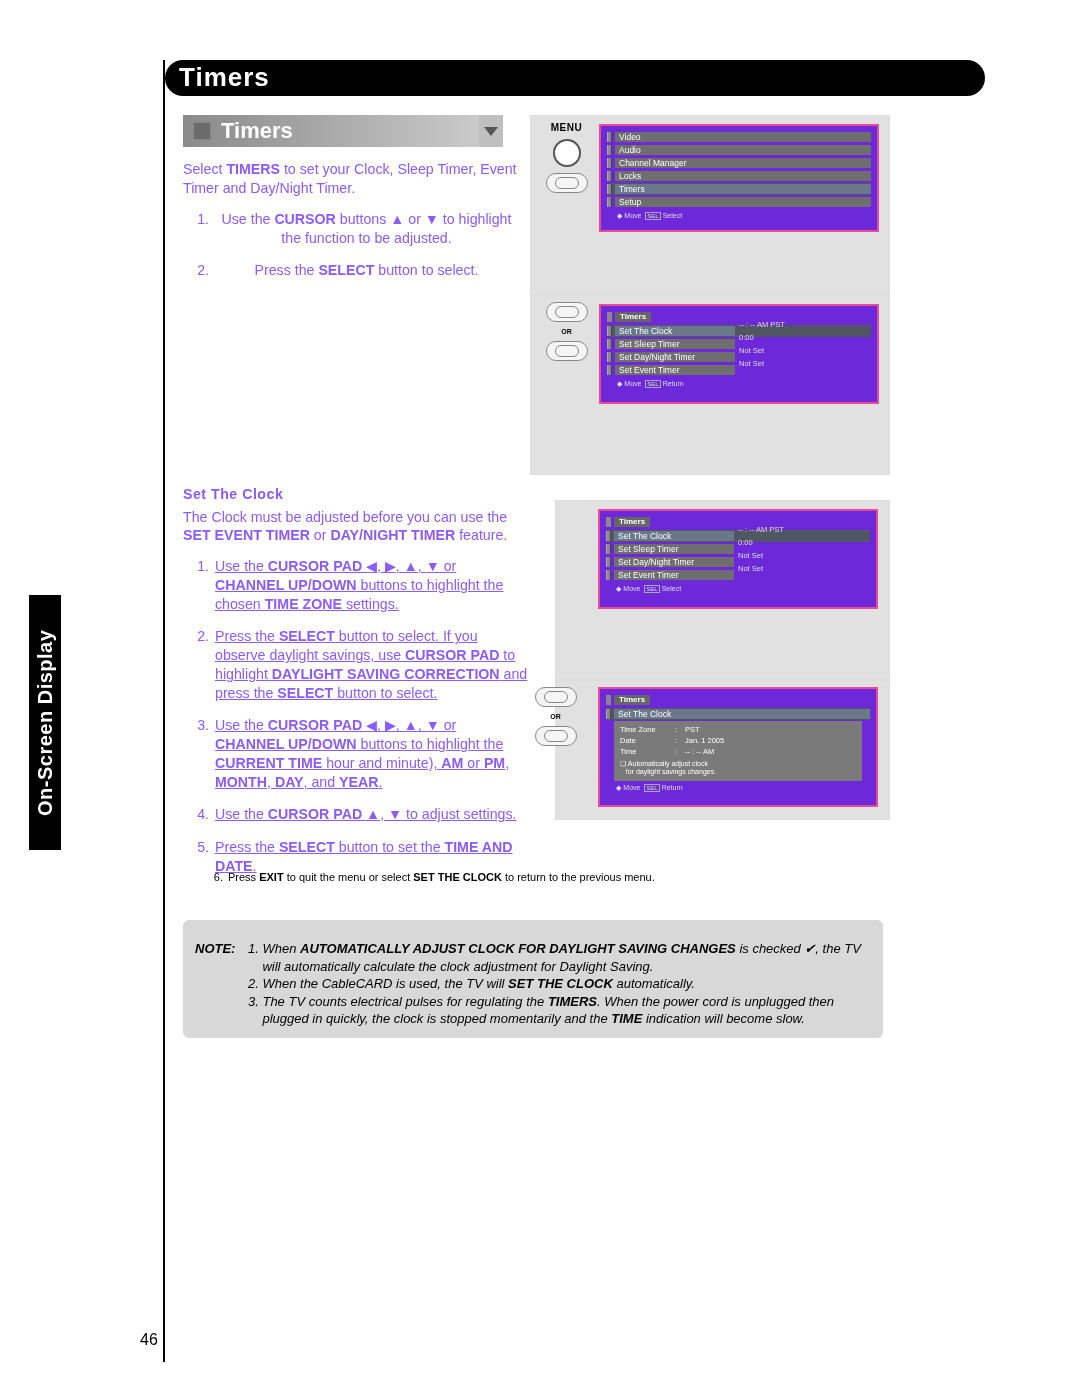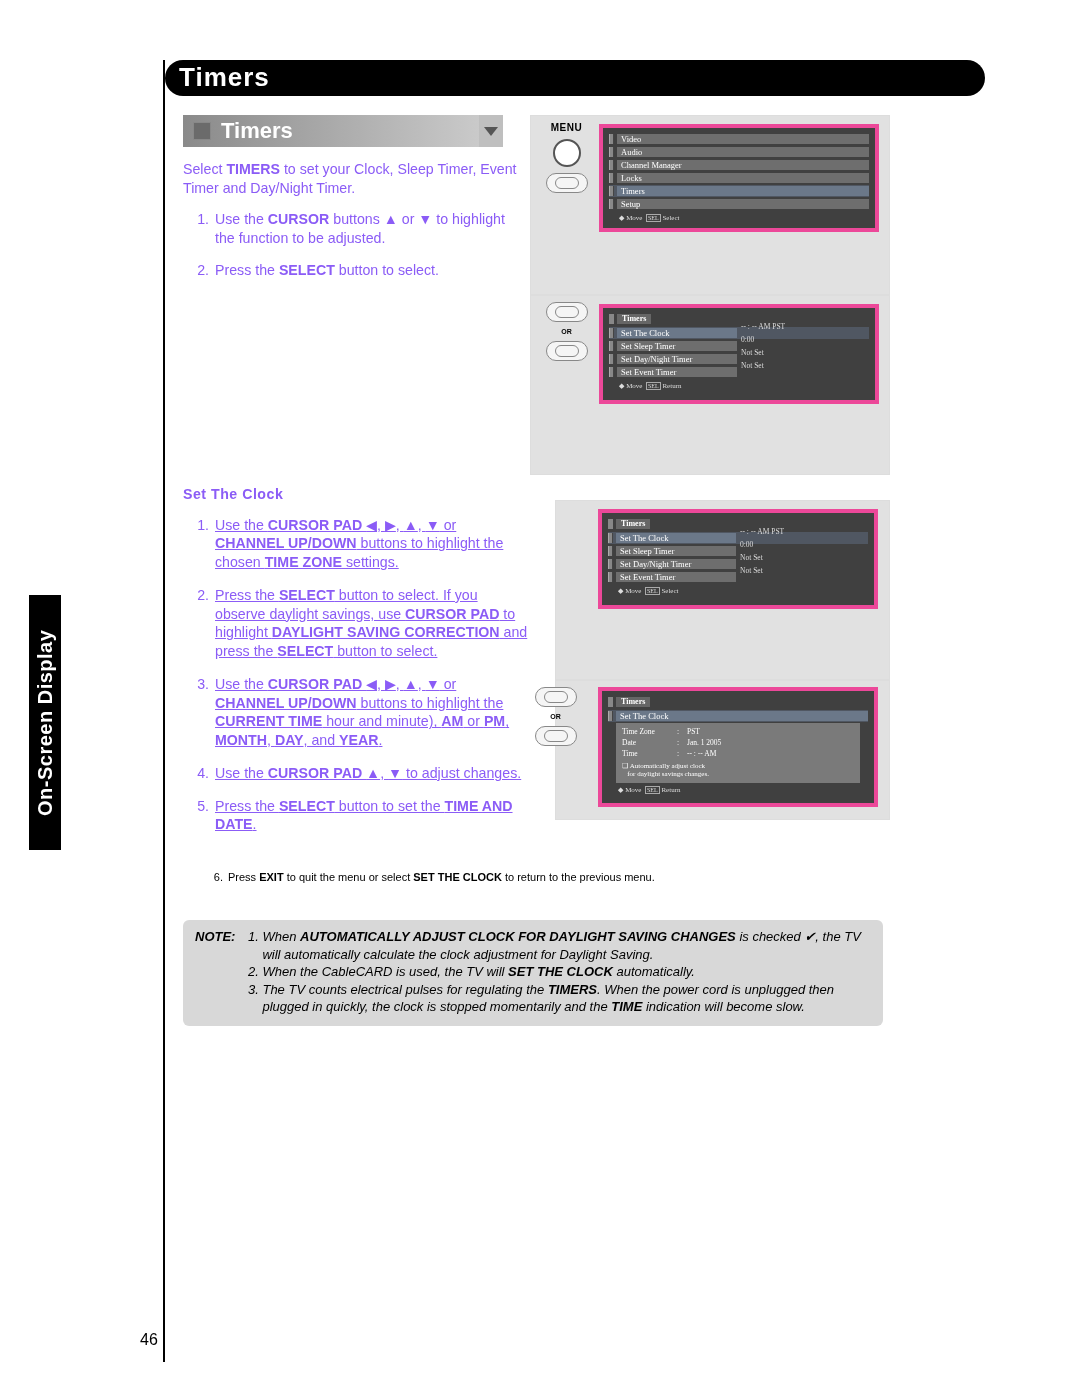--- a/index.html
+++ b/index.html
@@ -122,25 +122,25 @@
     width: 42px; height: 20px; border-radius: 10px;
     border: 1.5px solid #888; background: #f5f5f5;
     display:flex;align-items:center;justify-content:center;
   }
   .btn-oval .inner {
     width: 24px; height: 12px; border-radius: 6px; border: 1.5px solid #888;
   }
   .or-txt { font-size: 7px; font-weight: bold; }
   .osd {
     position: absolute;
-    background: #404040;
-    border: 4px solid #ec4899;
+    background: #6d28d9;
+    border: 2px solid #ec4899;
     color: #fff;
     font-size: 8.5px;
-    font-family: Liberation Serif, serif;
+    font-family: Liberation Sans, sans-serif;
   }
   .osd-row {
     display: flex;
     align-items: center;
     height: 12px;
     margin-bottom: 1px;
   }
   .osd-row .tab {
     width: 5px; height: 10px; background: #888; margin-right: 3px;
     border-left: 1px solid #aaa; border-right: 1px solid #444;
@@ -189,21 +189,21 @@
   .osd4-row .k { width:55px; }
   .osd4-row .c { width:10px; }
   .osd4-note { font-size:7px; margin-top:4px; line-height:1.2; }
   .note-block {
     position: absolute;
     left: 183px;
     top: 920px;
     width: 700px;
     background: #d8d8d8;
     border-radius: 6px;
-    padding: 8px 12px 10px 12px;
+    padding: 20px 12px 10px 12px;
     font-size: 13px;
     font-style: italic;
     line-height: 1.35;
   }
   .note-block .note-head { font-weight: bold; font-style: italic; }
   .note-body { display:flex; gap:9px; }
   .note-list { list-style: decimal; padding-left: 18px; }
   .note-list li { margin-bottom: 0; }
   .pagenum {
     position: absolute;
@@ -234,45 +234,48 @@
 <div class="section-bar">
   <div class="sq"></div>
   <span>Timers</span>
   <div class="tri-box"></div>
 </div>
 
 <div class="body-text" style="top:160px;">
   <span>Select </span><span class="bold">TIMERS</span><span> to set your Clock, Sleep Timer, Event Timer and Day/Night Timer.</span>
 </div>
 
-<div class="body-text" style="top:210px;">
+<div class="body-text" style="top:210px;text-align:center;">
   <ol class="steps">
     <li>
       <span>Use the </span><span class="bold">CURSOR</span><span> buttons </span><span>▲</span><span> or </span><span>▼</span><span> to highlight the function to be adjusted.</span>
     </li>
     <li>
       <span>Press the </span><span class="bold">SELECT</span><span> button to select.</span>
     </li>
   </ol>
 </div>
 
 <div class="body-text" style="top:485px; width:345px;">
   <div class="sub-head">Set The Clock</div>
+  <div>
+    <span>The Clock must be adjusted before you can use the </span><span class="bold">SET EVENT TIMER</span><span> or </span><span class="bold">DAY/NIGHT TIMER</span><span> feature.</span>
+  </div>
   <ol class="steps" style="margin-top:12px;text-decoration:underline;">
     <li>
       <span>Use the </span><span class="bold">CURSOR PAD </span><span>◀</span>, <span>▶</span>, <span>▲</span>, <span>▼</span><span> or </span><span class="bold">CHANNEL UP/DOWN</span><span> buttons to highlight the chosen </span><span class="bold">TIME ZONE</span><span> settings.</span>
     </li>
     <li>
       <span>Press the </span><span class="bold">SELECT</span><span> button to select. If you observe daylight savings, use </span><span class="bold">CURSOR PAD</span><span> to highlight </span><span class="bold">DAYLIGHT SAVING CORRECTION</span><span> and press the </span><span class="bold">SELECT</span><span> button to select.</span>
     </li>
     <li>
       <span>Use the </span><span class="bold">CURSOR PAD </span><span>◀</span>, <span>▶</span>, <span>▲</span>, <span>▼</span><span> or </span><span class="bold">CHANNEL UP/DOWN</span><span> buttons to highlight the </span><span class="bold">CURRENT TIME</span><span> hour and minute), </span><span class="bold">AM</span><span> or </span><span class="bold">PM</span><span>, </span><span class="bold">MONTH</span><span>, </span><span class="bold">DAY</span><span>, and </span><span class="bold">YEAR</span><span>.</span>
     </li>
     <li>
-      <span>Use the </span><span class="bold">CURSOR PAD </span><span>▲</span>, <span>▼</span><span> to adjust changes.</span>
+      <span>Use the </span><span class="bold">CURSOR PAD </span><span>▲</span>, <span>▼</span><span> to adjust settings.</span>
     </li>
     <li>
       <span>Press the </span><span class="bold">SELECT</span><span> button to set the </span><span class="bold">TIME AND DATE</span><span>.</span>
     </li>
   </ol>
 </div>
 
 <div class="wide-steps">
   <ol start="6">
     <li>

